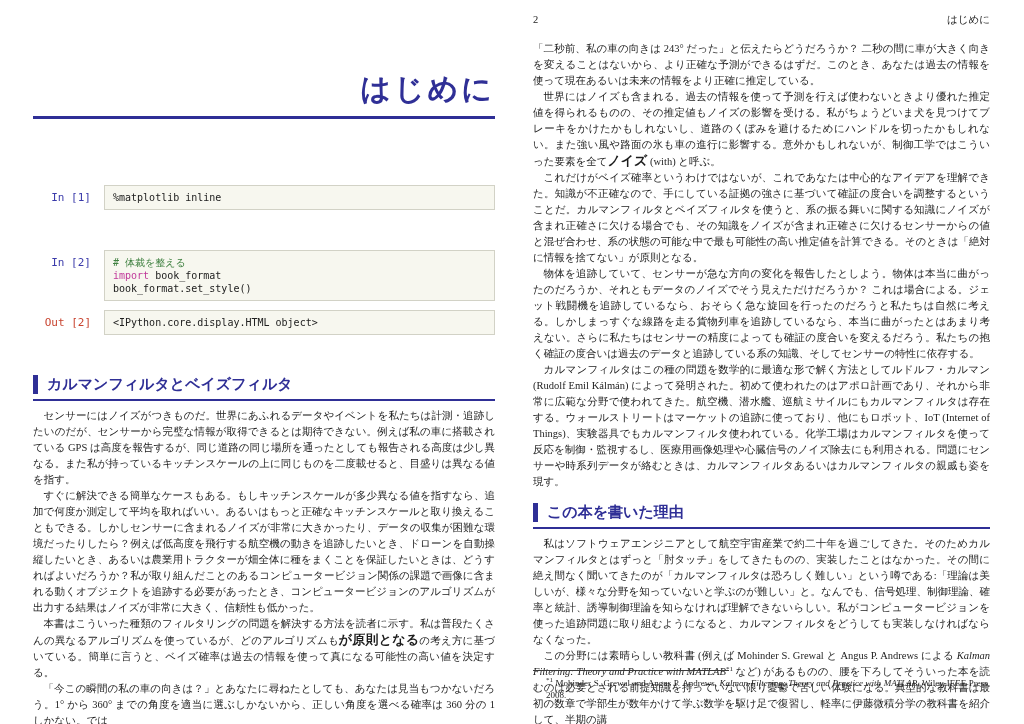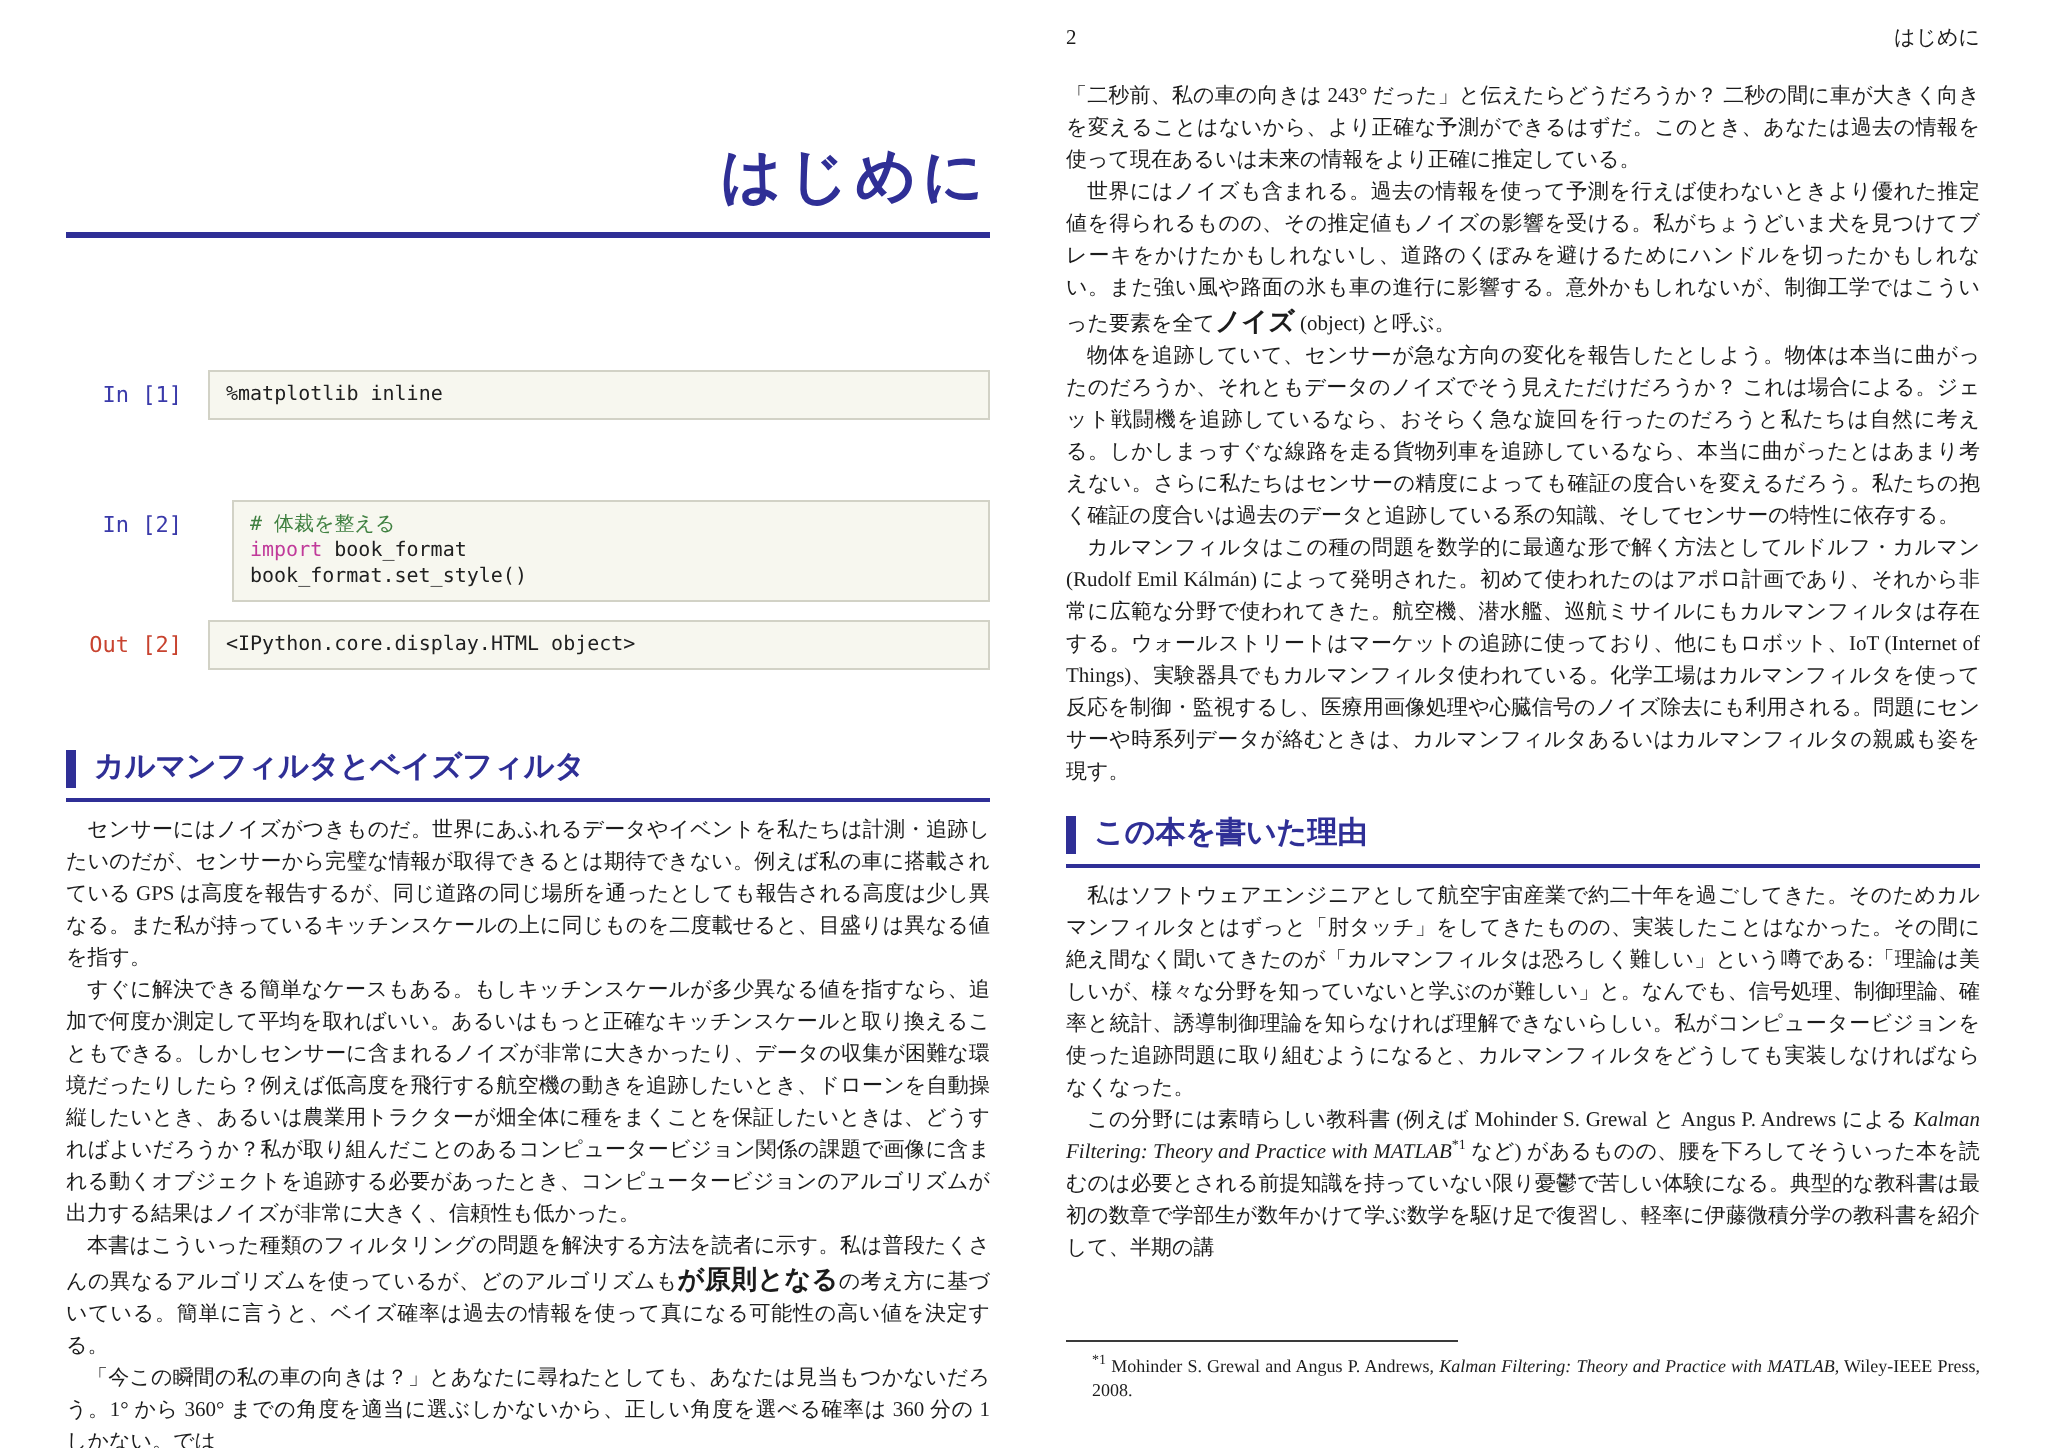--- a/index.html
+++ b/index.html
@@ -26,21 +26,21 @@
   .chapter-title{
     margin:74px 0 0;font-family:"Liberation Sans","DejaVu Sans",sans-serif;
     font-weight:bold;font-size:30px;line-height:1;text-align:right;
     color:var(--navy);letter-spacing:3px;
   }
   .title-rule{margin-top:12px;height:3px;background:var(--navy);}
 
   
   .cells{margin-top:66px;font-family:"DejaVu Sans Mono","Liberation Mono",monospace;font-size:10px;}
   .cell-row{display:flex;align-items:flex-start;}
-  .cell-row.gap-lg{margin-top:40px;gap:12px;}
+  .cell-row.gap-lg{margin-top:40px;}
   .cell-row.gap-sm{margin-top:9px;}
   .prompt{width:58px;flex:none;text-align:right;padding-top:6px;font-size:11px;letter-spacing:0;}
   .prompt.in{color:var(--in-prompt);}
   .prompt.out{color:var(--out-prompt);}
   .cell-box{flex:1;margin-left:13px;background:var(--cell-bg);border:1px solid var(--cell-border);padding:5px 8px;}
   .code-line{line-height:13px;white-space:pre;color:#202020;}
   .tok-comment{color:var(--comment);}
   .tok-keyword{color:var(--keyword);}
 
   
@@ -120,21 +120,22 @@
   </div>
 
   <div class="page page-right">
 
     <div class="running-header">
       <span>2</span>
       <span>はじめに</span>
     </div>
 
     <p class="body-p first-body">「二秒前、私の車の向きは 243° だった」と伝えたらどうだろうか？ 二秒の間に車が大きく向きを変えることはないから、より正確な予測ができるはずだ。このとき、あなたは過去の情報を使って現在あるいは未来の情報をより正確に推定している。</p>
-    <p class="body-p indent"><span>世界にはノイズも含まれる。過去の情報を使って予測を行えば使わないときより優れた推定値を得られるものの、その推定値もノイズの影響を受ける。私がちょうどいま犬を見つけてブレーキをかけたかもしれないし、道路のくぼみを避けるためにハンドルを切ったかもしれない。また強い風や路面の氷も車の進行に影響する。意外かもしれないが、制御工学ではこういった要素を全て</span><span class="em-bold">ノイズ</span><span> (object) と呼ぶ。</span></p>
+    <p class="body-p indent"><span>世界にはノイズも含まれる。過去の情報を使って予測を行えば使わないときより優れた推定値を得られるものの、その推定値もノイズの影響を受ける。私がちょうどいま犬を見つけてブレーキをかけたかもしれないし、道路のくぼみを避けるためにハンドルを切ったかもしれない。また強い風や路面の氷も車の進行に影響する。意外かもしれないが、制御工学ではこういった要素を全て</span><span class="em-bold">ノイズ</span><span> (with) と呼ぶ。</span></p>
+    <p class="body-p indent">これだけがベイズ確率というわけではないが、これであなたは中心的なアイデアを理解できた。知識が不正確なので、手にしている証拠の強さに基づいて確証の度合いを調整するということだ。カルマンフィルタとベイズフィルタを使うと、系の振る舞いに関する知識にノイズが含まれ正確さに欠ける場合でも、その知識をノイズが含まれ正確さに欠けるセンサーからの値と混ぜ合わせ、系の状態の可能な中で最も可能性の高い推定値を計算できる。そのときは「絶対に情報を捨てない」が原則となる。</p>
     <p class="body-p indent">物体を追跡していて、センサーが急な方向の変化を報告したとしよう。物体は本当に曲がったのだろうか、それともデータのノイズでそう見えただけだろうか？ これは場合による。ジェット戦闘機を追跡しているなら、おそらく急な旋回を行ったのだろうと私たちは自然に考える。しかしまっすぐな線路を走る貨物列車を追跡しているなら、本当に曲がったとはあまり考えない。さらに私たちはセンサーの精度によっても確証の度合いを変えるだろう。私たちの抱く確証の度合いは過去のデータと追跡している系の知識、そしてセンサーの特性に依存する。</p>
     <p class="body-p indent">カルマンフィルタはこの種の問題を数学的に最適な形で解く方法としてルドルフ・カルマン (Rudolf Emil Kálmán) によって発明された。初めて使われたのはアポロ計画であり、それから非常に広範な分野で使われてきた。航空機、潜水艦、巡航ミサイルにもカルマンフィルタは存在する。ウォールストリートはマーケットの追跡に使っており、他にもロボット、IoT (Internet of Things)、実験器具でもカルマンフィルタ使われている。化学工場はカルマンフィルタを使って反応を制御・監視するし、医療用画像処理や心臓信号のノイズ除去にも利用される。問題にセンサーや時系列データが絡むときは、カルマンフィルタあるいはカルマンフィルタの親戚も姿を現す。</p>
 
     <div class="section-heading mt-section-right">
       <span class="section-bar"></span>
       <span class="section-title">この本を書いた理由</span>
     </div>
 
     <p class="body-p indent gap-after-heading">私はソフトウェアエンジニアとして航空宇宙産業で約二十年を過ごしてきた。そのためカルマンフィルタとはずっと「肘タッチ」をしてきたものの、実装したことはなかった。その間に絶え間なく聞いてきたのが「カルマンフィルタは恐ろしく難しい」という噂である:「理論は美しいが、様々な分野を知っていないと学ぶのが難しい」と。なんでも、信号処理、制御理論、確率と統計、誘導制御理論を知らなければ理解できないらしい。私がコンピュータービジョンを使った追跡問題に取り組むようになると、カルマンフィルタをどうしても実装しなければならなくなった。</p>
     <p class="body-p indent"><span>この分野には素晴らしい教科書 (例えば Mohinder S. Grewal と Angus P. Andrews による </span><span class="it">Kalman Filtering: Theory and Practice with MATLAB</span><sup>*1</sup><span> など) があるものの、腰を下ろしてそういった本を読むのは必要とされる前提知識を持っていない限り憂鬱で苦しい体験になる。典型的な教科書は最初の数章で学部生が数年かけて学ぶ数学を駆け足で復習し、軽率に伊藤微積分学の教科書を紹介して、半期の講</span></p>

